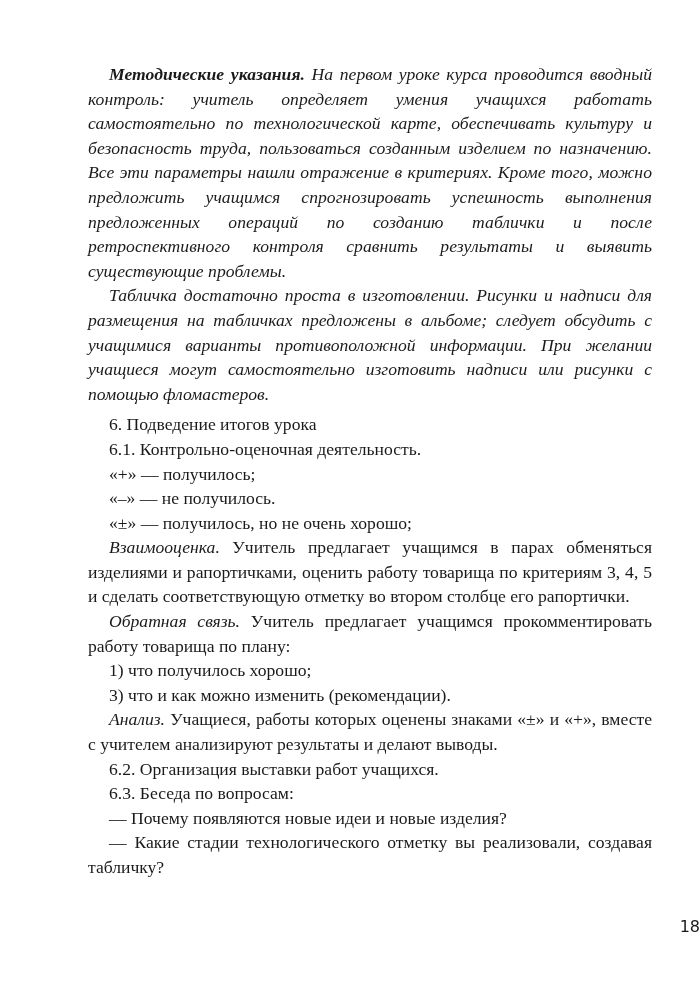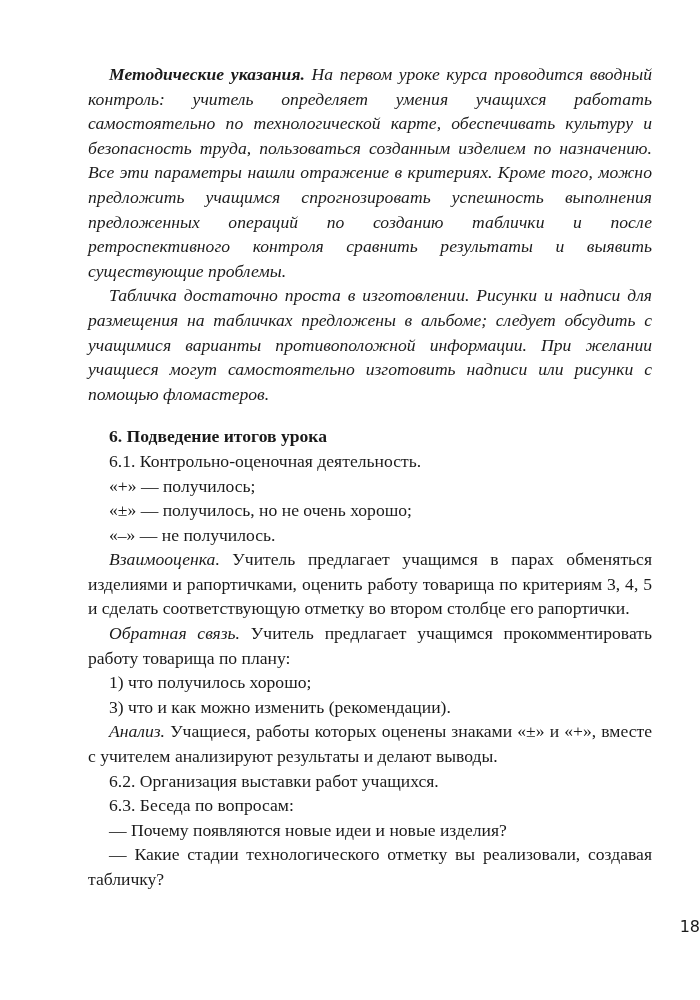--- a/index.html
+++ b/index.html
@@ -2,36 +2,36 @@
 <html><head>
 <meta charset="utf-8">
 <style>
   html, body { margin: 0; padding: 0; background: #ffffff; }
   body { width: 700px; height: 1000px; position: relative; overflow: hidden; color: #1a1a1a; }
   .page { position: absolute; left: 88px; top: 62px; width: 564px; font-family: "Liberation Serif", "DejaVu Serif", serif; font-size: 17.6px; line-height: 24.6px; }
   .p { margin: 0; text-align: justify; text-indent: 21px; }
   .it { font-style: italic; }
   .itb { font-style: italic; font-weight: bold; }
   .first-para { letter-spacing: 0.05px; }
-  .heading { margin: 18px 0 0 0; text-indent: 21px; font-weight: bold; }
+  .heading { margin: 6px 0 0 0; text-indent: 21px; font-weight: normal; }
   .page-number { position: absolute; left: 0; right: 0; top: 917px; text-align: right; font-family: "DejaVu Sans", sans-serif; font-size: 16px; color: #1a1a1a; }
 </style>
 </head>
 <body>
 
 <div class="page">
   <p class="p it first-para"><span class="itb">Методические указания.</span><span> На первом уроке курса проводится вводный контроль: учитель определяет умения учащихся работать самостоятельно по технологической карте, обеспечивать культуру и безопасность труда, пользоваться созданным изделием по назначению. Все эти параметры нашли отражение в критериях. Кроме того, можно предложить учащимся спрогнозировать успешность выполнения предложенных операций по созданию таблички и после ретроспективного контроля сравнить результаты и выявить существующие проблемы.</span></p>
   <p class="p it">Табличка достаточно проста в изготовлении. Рисунки и надписи для размещения на табличках предложены в альбоме; следует обсудить с учащимися варианты противоположной информации. При желании учащиеся могут самостоятельно изготовить надписи или рисунки с помощью фломастеров.</p>
 
   <p class="heading">6. Подведение итогов урока</p>
   <p class="p">6.1. Контрольно-оценочная деятельность.</p>
 
   <p class="p">«+» — получилось;</p>
+  <p class="p">«–» — не получилось.</p>
   <p class="p">«±» — получилось, но не очень хорошо;</p>
-  <p class="p">«–» — не получилось.</p>
 
   <p class="p"><span class="it">Взаимооценка.</span><span> Учитель предлагает учащимся в парах обменяться изделиями и рапортичками, оценить работу товарища по критериям 3, 4, 5 и сделать соответствующую отметку во втором столбце его рапортички.</span></p>
 
   <p class="p"><span class="it">Обратная связь.</span><span> Учитель предлагает учащимся прокомментировать работу товарища по плану:</span></p>
   <p class="p">1) что получилось хорошо;</p>
   <p class="p">3) что и как можно изменить (рекомендации).</p>
 
   <p class="p"><span class="it">Анализ.</span><span> Учащиеся, работы которых оценены знаками «±» и «+», вместе с учителем анализируют результаты и делают выводы.</span></p>
 
   <p class="p">6.2. Организация выставки работ учащихся.</p>

